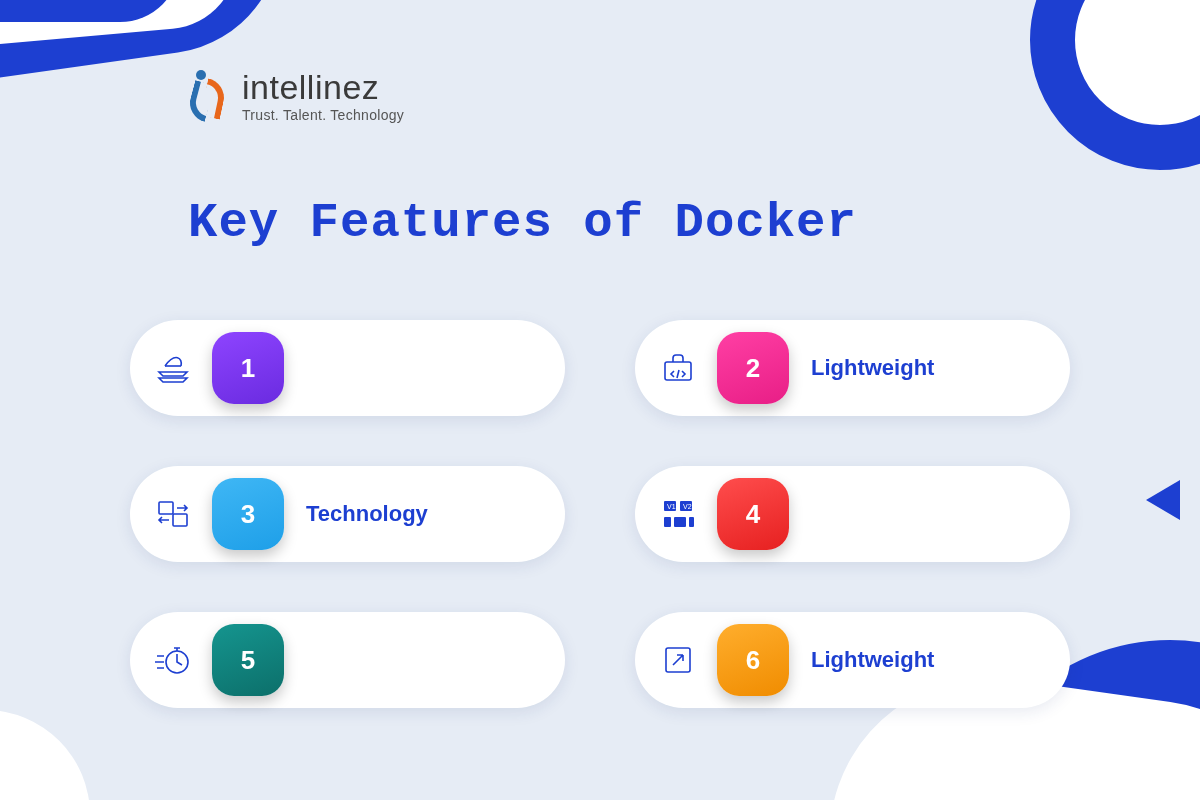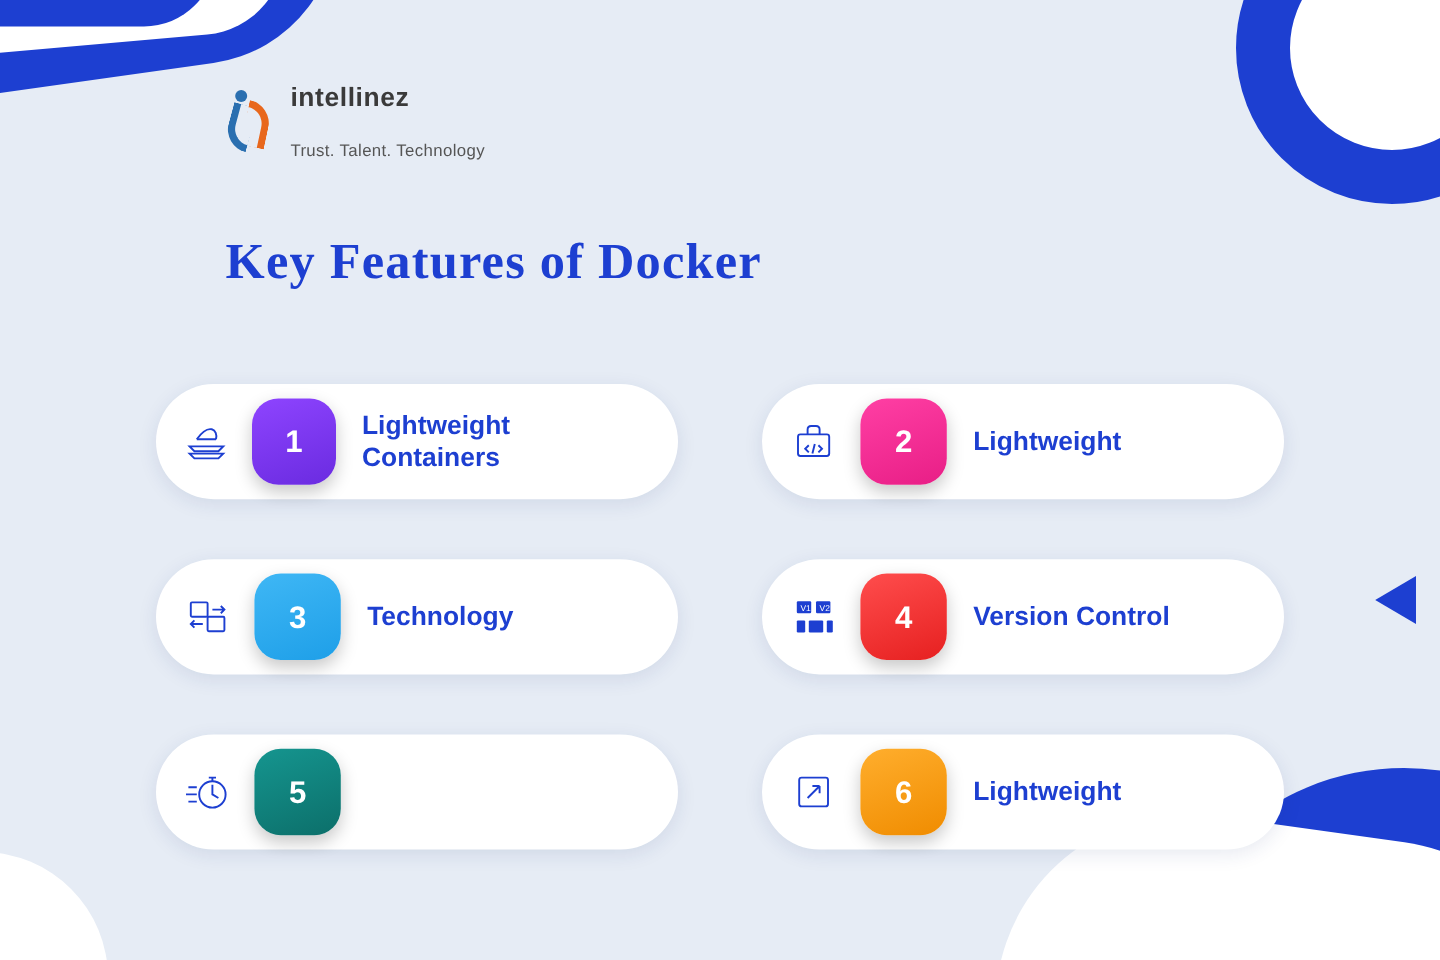--- a/index.html
+++ b/index.html
@@ -102,41 +102,40 @@
   position: absolute;
   width: 20px; height: 38px;
   border: 6px solid #e8671c;
   border-left: none;
   border-bottom: none;
   border-radius: 0 30px 0 0;
   top: 10px; left: 14px;
   transform: rotate(12deg);
 }
 .logo-text .brand {
-  font-size: 22px;
-  font-weight: 700;
+  font-size: 34px;
+  font-weight: 400;
   color: #3a3a3a;
   letter-spacing: 0.5px;
 }
 .logo-text .tagline {
   font-size: 14px;
   color: #555;
   letter-spacing: 0.3px;
-  margin-top: 23px;
 }
 
 
 .title {
   position: absolute;
   top: 195px; left: 188px;
-  font-size: 42px;
+  font-size: 49px;
   font-weight: 900;
   color: #1d3fd1;
   letter-spacing: 1px;
-  font-family: Liberation Serif, serif;
+  font-family: Liberation Mono, monospace;
 }
 
 
 .grid {
   position: absolute;
   top: 320px;
   left: 130px;
   right: 130px;
   display: grid;
   grid-template-columns: 1fr 1fr;
@@ -220,21 +219,20 @@
   <div class="pill">
     <div class="icon">
       <svg width="40" height="40" viewBox="0 0 40 40" fill="none" stroke="#1d3fd1" stroke-width="1.6">
         <path d="M6 30 L34 30 L30 34 L10 34 Z"></path>
         <path d="M6 24 L34 24 L30 28 L10 28 Z"></path>
         <path d="M12 18 C22 4 30 10 28 18"></path>
         <path d="M12 18 L28 18"></path>
       </svg>
     </div>
     <div class="badge c1">1</div>
-    <div class="label">Lightweight Containers</div>
   </div>
 
   <div class="pill">
     <div class="icon">
       <svg width="40" height="40" viewBox="0 0 40 40" fill="none" stroke="#1d3fd1" stroke-width="1.6">
         <rect x="7" y="14" width="26" height="18" rx="2"></rect>
         <path d="M15 14 L15 10 Q15 7 18 7 L22 7 Q25 7 25 10 L25 14"></path>
         <path d="M16 23 L13 26 L16 29 M24 23 L27 26 L24 29 M21 22 L19 30"></path>
       </svg>
     </div>
@@ -261,21 +259,20 @@
         <rect x="6" y="7" width="12" height="10" rx="1"></rect>
         <rect x="22" y="7" width="12" height="10" rx="1"></rect>
         <rect x="6" y="23" width="7" height="10" rx="1"></rect>
         <rect x="16" y="23" width="12" height="10" rx="1"></rect>
         <rect x="31" y="23" width="5" height="10" rx="1"></rect>
         <text x="9" y="15" font-size="7" fill="#fff" font-family="Arial">V1</text>
         <text x="25" y="15" font-size="7" fill="#fff" font-family="Arial">V2</text>
       </svg>
     </div>
     <div class="badge c4">4</div>
-    <div class="label">Version Control</div>
   </div>
 
   <div class="pill">
     <div class="icon">
       <svg width="40" height="40" viewBox="0 0 40 40" fill="none" stroke="#1d3fd1" stroke-width="1.6">
         <circle cx="24" cy="22" r="11"></circle>
         <path d="M24 14 L24 22 L29 25"></path>
         <path d="M21 8 L27 8 M24 8 L24 11"></path>
         <path d="M4 16 L11 16 M2 22 L11 22 M4 28 L11 28"></path>
       </svg>

